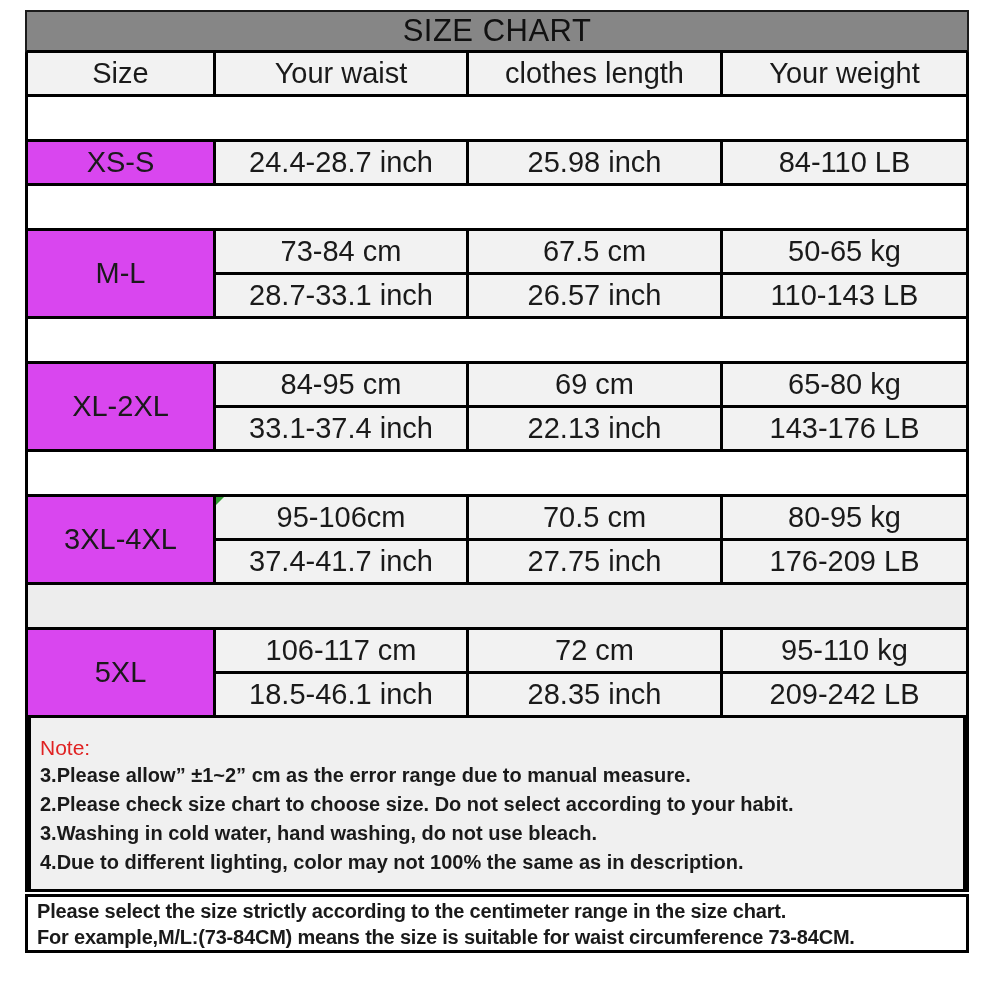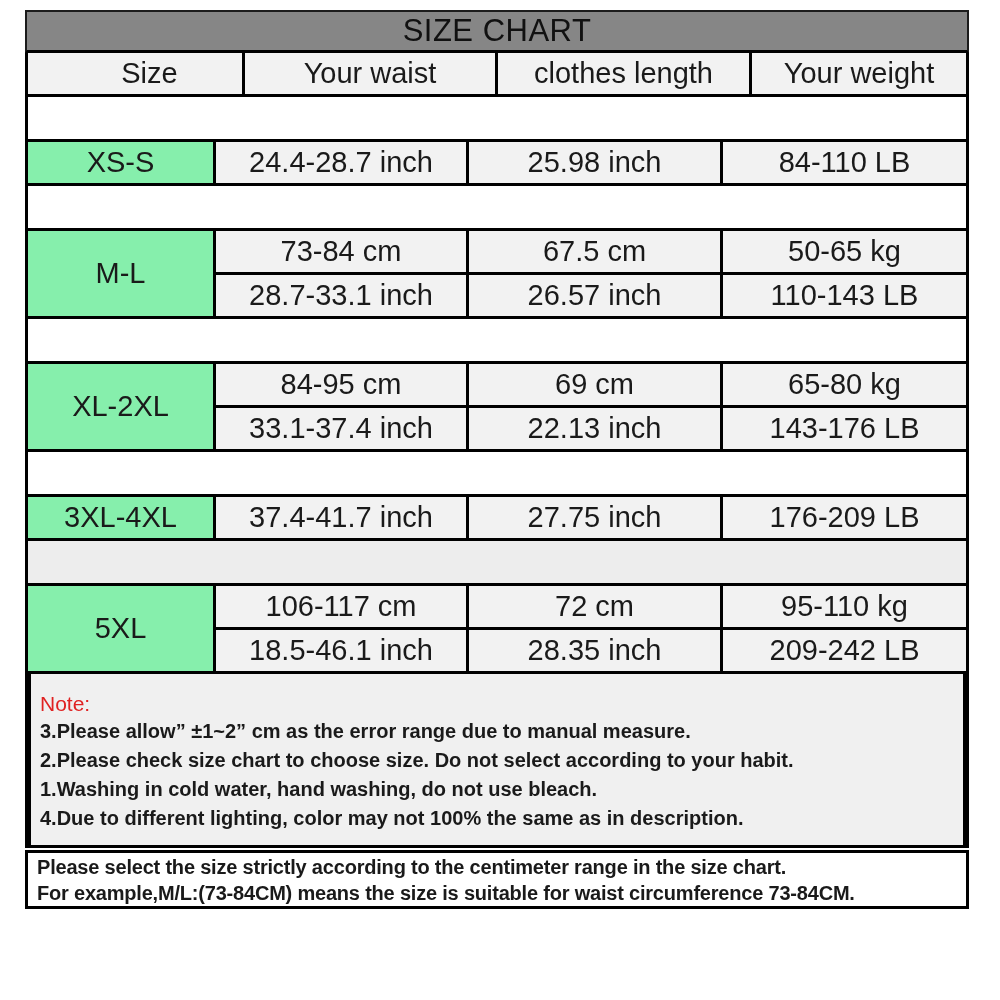--- a/index.html
+++ b/index.html
@@ -16,31 +16,31 @@
     border:2px solid #1c1c1c;border-bottom:3px solid #000;
     display:flex;align-items:center;justify-content:center;
     font-size:31px;letter-spacing:0.5px;color:#111;
   }
 
   
   .tbl{border-left:3px solid #000;border-right:3px solid #000;}
   .row{display:flex;}
   .c{box-sizing:content-box;display:flex;align-items:center;justify-content:center;
      font-size:29px;white-space:nowrap;position:relative;}
-  .w1{width:185px;padding-left:29px;} .w2{width:250px;} .w3{width:251px;} .w4{flex:1;}
+  .w1{width:185px;} .w2{width:250px;} .w3{width:251px;} .w4{flex:1;}
   .bR{border-right:3px solid #000;}
 
   .hdr{height:41px;border-bottom:3px solid #000;background:#f2f2f2;}
   .hdr .c{background:#f2f2f2;}
 
   .gap{height:42px;background:#ffffff;border-bottom:3px solid #000;}
   .gap.gray{background:#ededed;}
 
   .group{display:flex;border-bottom:3px solid #000;}
-  .size-c{width:185px;border-right:3px solid #000;background:#86efac;
+  .size-c{width:185px;border-right:3px solid #000;background:#d946ef;
           display:flex;align-items:center;justify-content:center;font-size:29px;}
   .sub{flex:1;display:flex;flex-direction:column;}
   .subrow{display:flex;height:41px;}
   .subrow.cmrow{border-bottom:3px solid #000;}
   .subrow .c{background:#f2f2f2;}
 
   
   .mark::before{
     content:"";position:absolute;top:0;left:0;width:0;height:0;
     border-top:8px solid #2f9e2f;border-right:8px solid transparent;
@@ -125,20 +125,25 @@
           <div class="c w3 bR">22.13 inch</div>
           <div class="c w4">143-176 LB</div>
         </div>
       </div>
     </div>
 
     <div class="gap"></div>
     <div class="group">
       <div class="size-c">3XL-4XL</div>
       <div class="sub">
+        <div class="subrow cmrow">
+          <div class="c w2 bR mark">95-106cm</div>
+          <div class="c w3 bR">70.5 cm</div>
+          <div class="c w4">80-95 kg</div>
+        </div>
         <div class="subrow">
           <div class="c w2 bR">37.4-41.7 inch</div>
           <div class="c w3 bR">27.75 inch</div>
           <div class="c w4">176-209 LB</div>
         </div>
       </div>
     </div>
 
     <div class="gap gray"></div>
     <div class="group">
@@ -154,21 +159,21 @@
           <div class="c w3 bR">28.35 inch</div>
           <div class="c w4">209-242 LB</div>
         </div>
       </div>
     </div>
 
     <div class="note">
       <div class="note-heading">Note:</div>
       <div class="note-item">3.Please allow”  ±1~2”  cm as the error range due to manual measure.</div>
       <div class="note-item">2.Please check size chart to choose size. Do not select according to your habit.</div>
-      <div class="note-item">1.Washing in cold water, hand washing, do not use bleach.</div>
+      <div class="note-item">3.Washing in cold water, hand washing, do not use bleach.</div>
       <div class="note-item">4.Due to different lighting, color may not 100% the same as in description.</div>
     </div>
   </div>
 
   <div class="footer-sep"></div>
   <div class="footer">
     <div class="footer-line">Please select the size strictly according to the centimeter range in the size chart.</div>
     <div class="footer-line">For example,M/L:(73-84CM) means the size is suitable for waist circumference 73-84CM.</div>
   </div>
 

